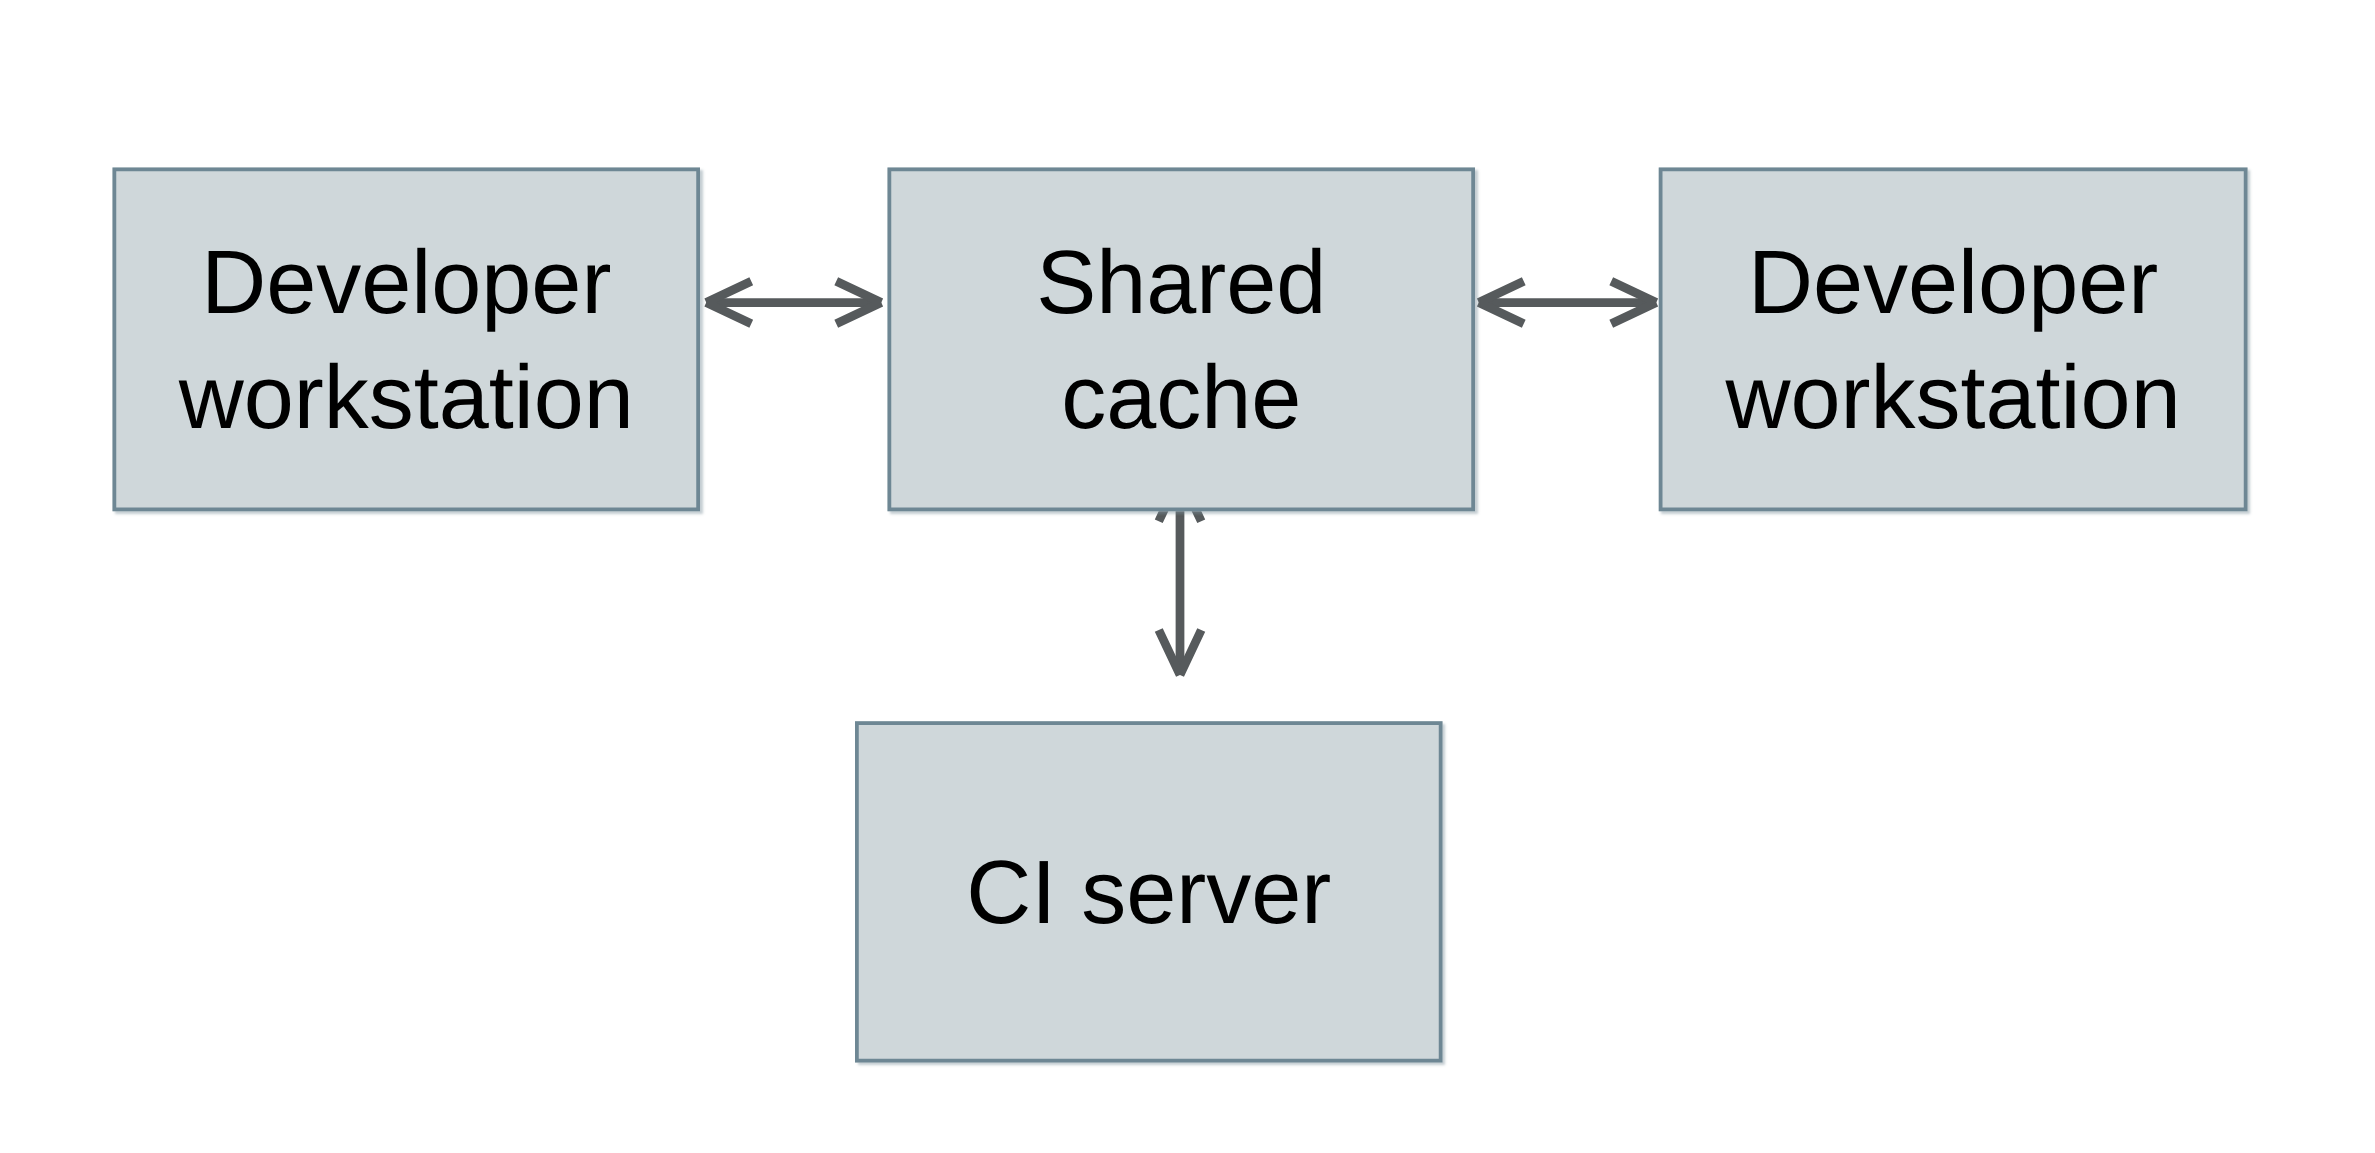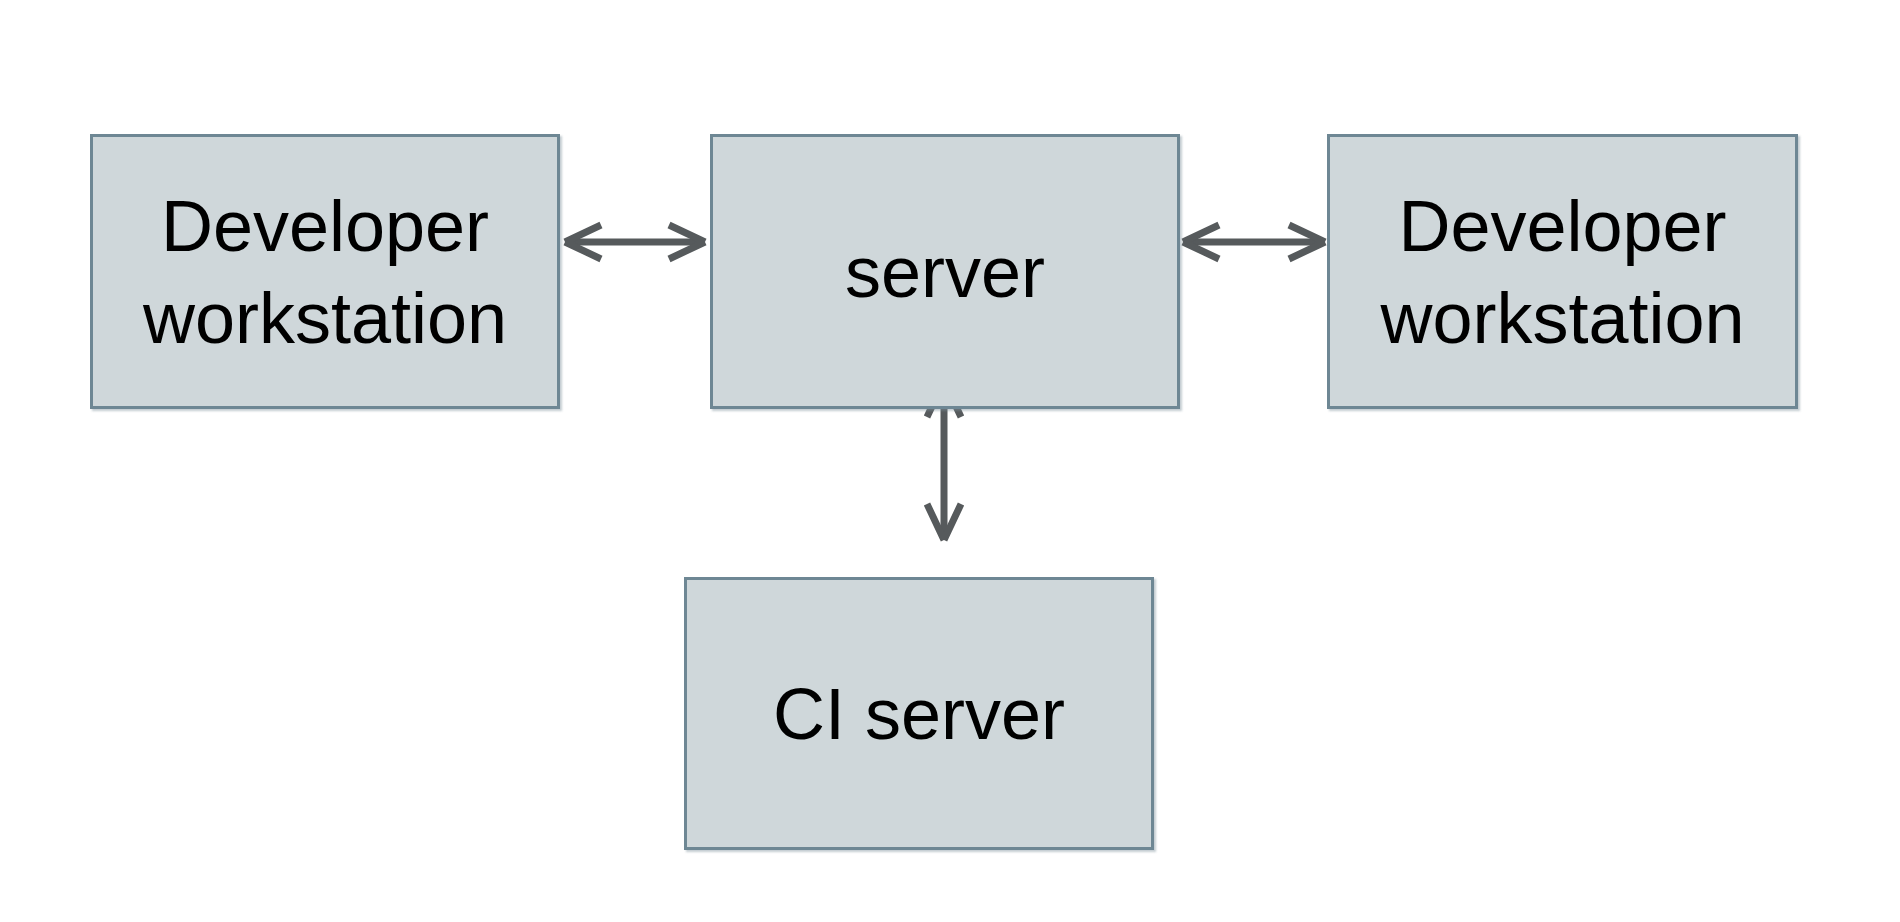--- a/index.html
+++ b/index.html
@@ -80,21 +80,22 @@
       <path d="M944 540 L927 504 M944 540 L961 504"></path>
     </g>
   </svg>
 
   <div class="node node-dev-left">
     <div class="line">Developer</div>
     <div class="line">workstation</div>
   </div>
 
   <div class="node node-cache">
-    <div class="line">server</div>
+    <div class="line">Shared</div>
+    <div class="line">cache</div>
   </div>
 
   <div class="node node-dev-right">
     <div class="line">Developer</div>
     <div class="line">workstation</div>
   </div>
 
   <div class="node node-ci">
     <div class="line">CI server</div>
   </div>

